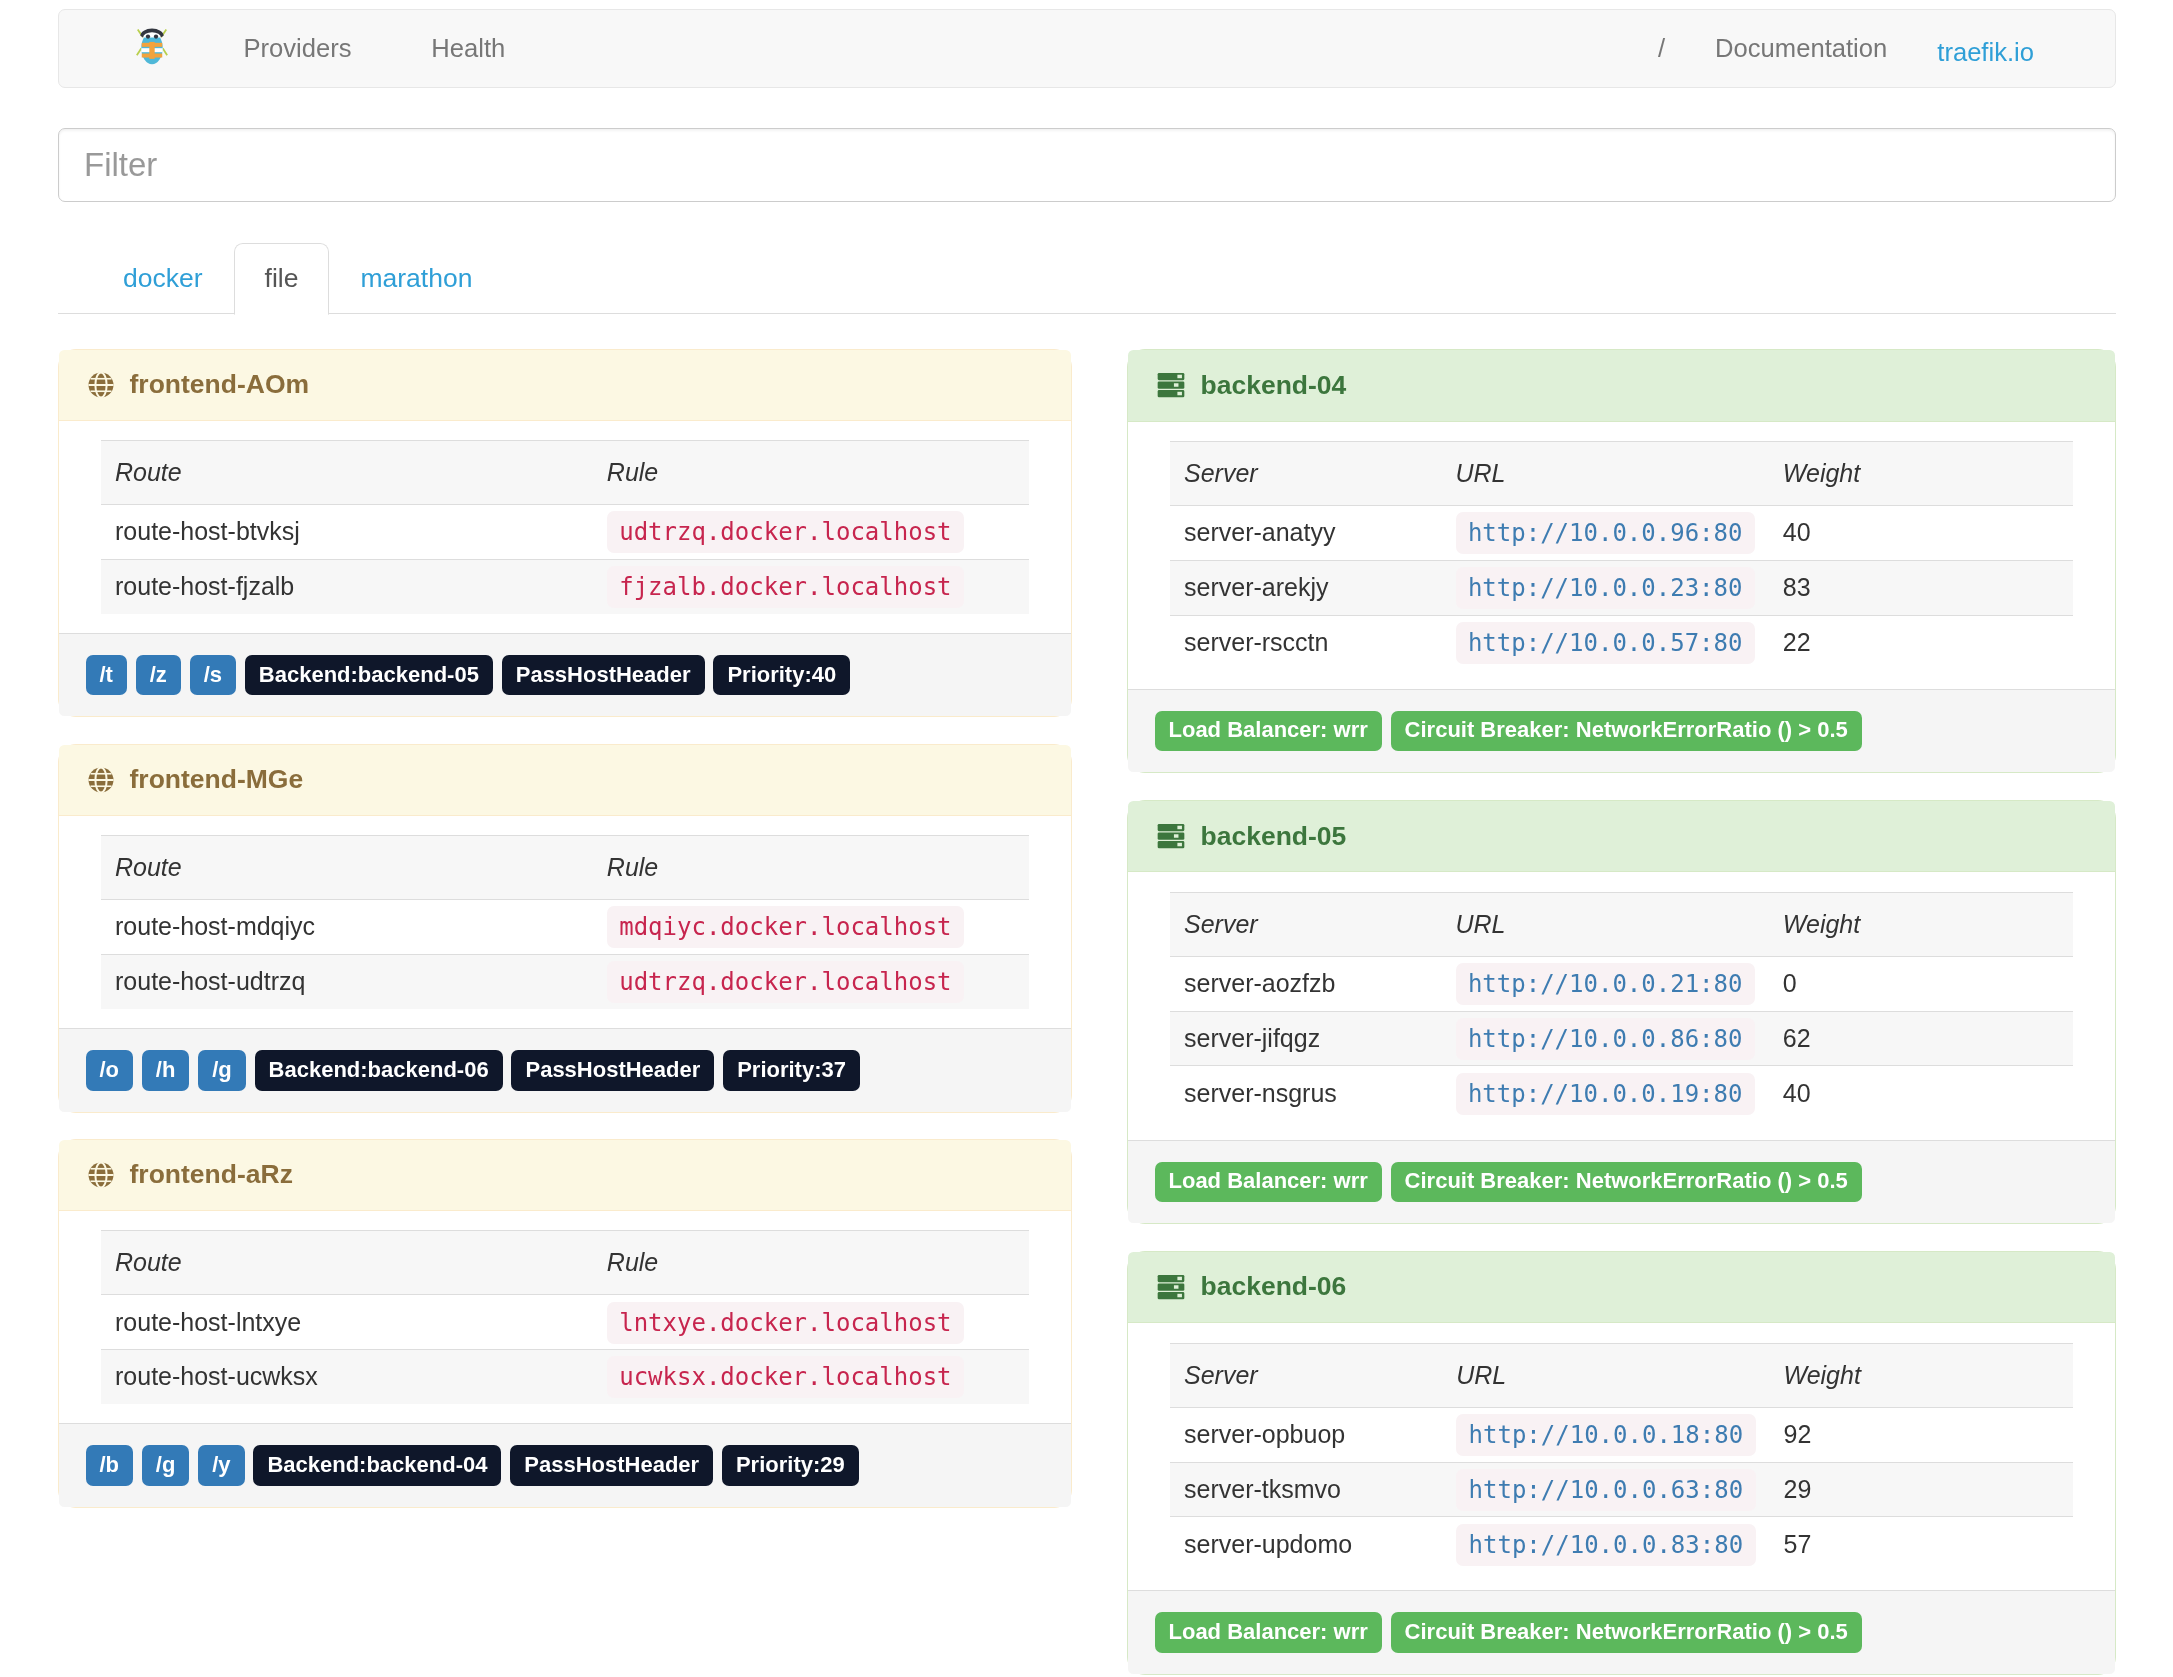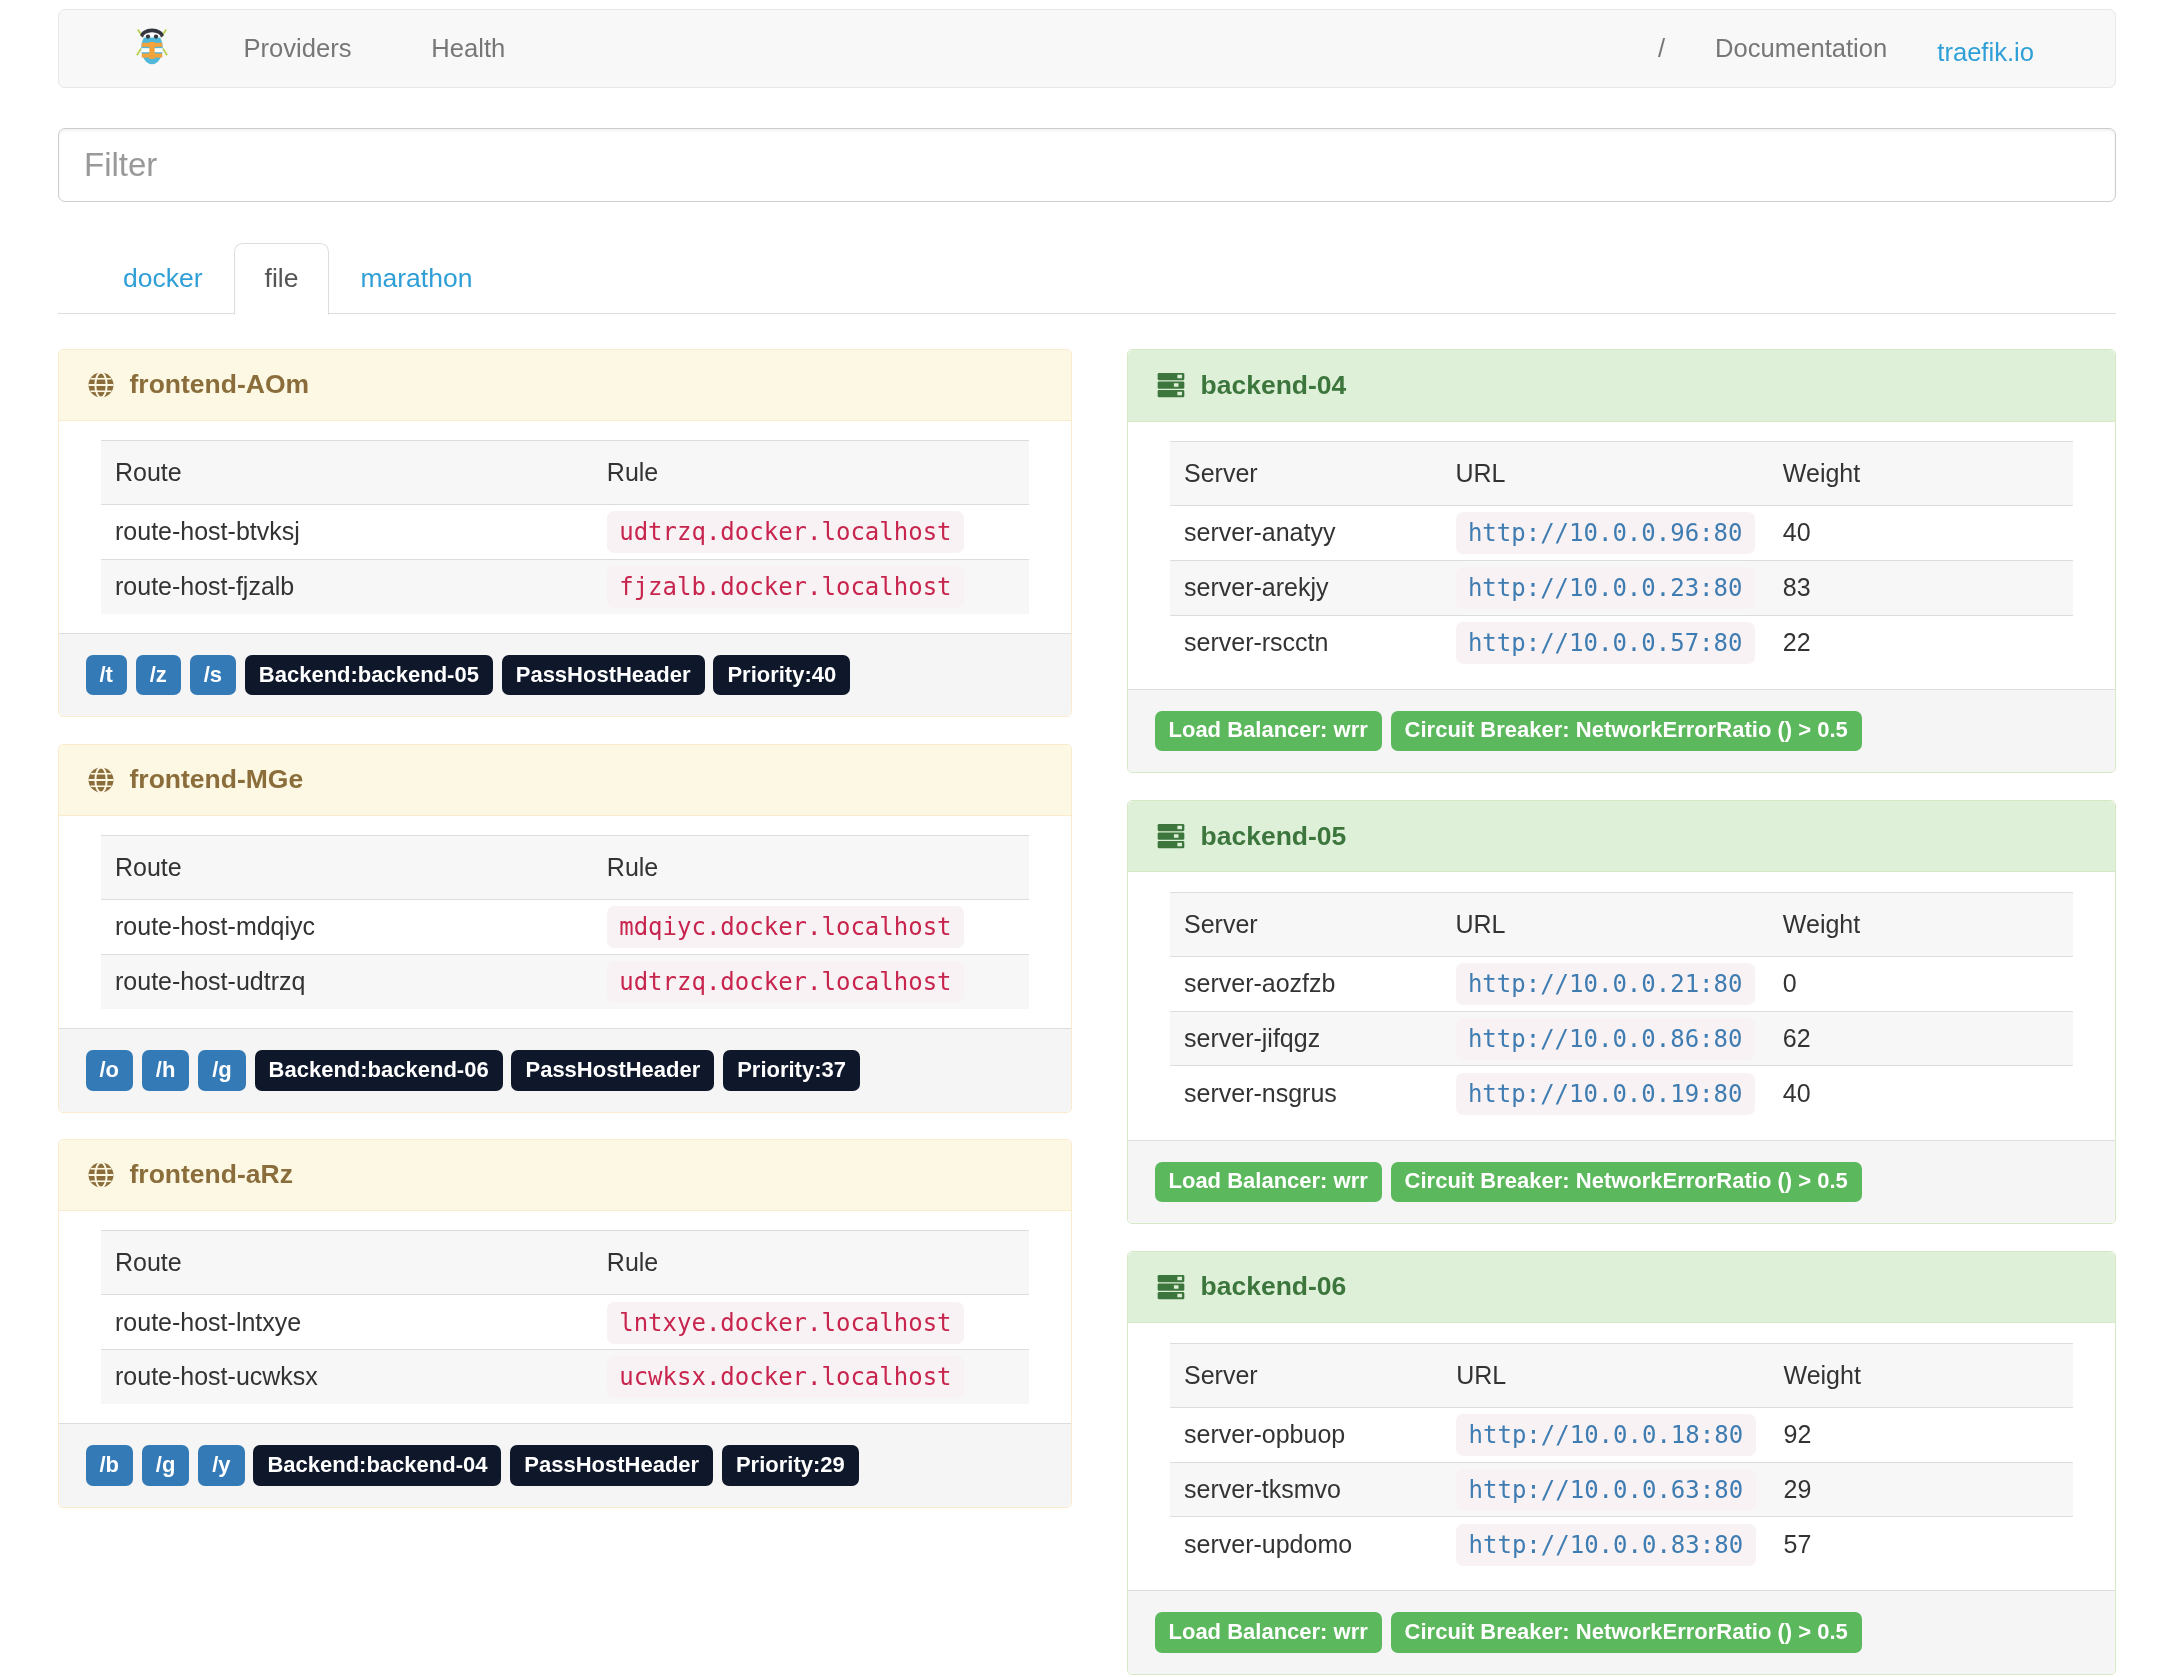--- a/index.html
+++ b/index.html
@@ -44,36 +44,36 @@
     border-radius: 8.8px 8.8px 0 0;
   }
   .tab.active { background: #fff; color: #555; border-color: #ddd #ddd #fff #ddd; cursor: default; }
 
   
   .content-row { display: flex; margin-top: 35px; align-items: flex-start; }
   .col-left  { width: 1014px; margin-right: 55px; flex: none; }
   .col-right { width: 989px; flex: none; }
 
   
-  .panel { border-radius: 5px; margin-bottom: 26.5px; border: 1.8px solid; background: #fff; }
+  .panel { border-radius: 18px; margin-bottom: 26.5px; border: 1.8px solid; background: #fff; }
   .panel-warning { border-color: #faebcc; }
   .panel-success { border-color: #d6e9c6; }
   .panel-heading {
     padding: 19.4px 26.5px; display: flex; align-items: center; gap: 14px;
     font-weight: bold; font-size: 26.5px;
     border-radius: 5.3px 5.3px 0 0; border-bottom: 1.8px solid;
   }
   .panel-warning .panel-heading { background: #fcf8e3; color: #8a6d3b; border-color: #faebcc; }
   .panel-success .panel-heading { background: #dff0d8; color: #3c763d; border-color: #d6e9c6; }
   .panel-heading .hicon { display: inline-flex; }
   .panel-body { padding: 19.4px 42px; }
 
   table { width: 100%; border-collapse: collapse; font-size: 25px; }
   thead th {
-    font-weight: normal; text-align: left; color: #333;
+    font-style: italic; font-weight: normal; text-align: left; color: #333;
     background: #f7f7f7; border-top: 1.8px solid #ddd; padding: 17px 14px;
   }
   tbody td { padding: 12.4px 14px; border-top: 1.8px solid #ddd; vertical-align: middle; }
   tbody tr:nth-child(even) { background: #f7f7f7; }
   .col-route { width: 53%; } .col-rule { width: 47%; }
   .col-server { width: 32%; } .col-url { width: 32%; } .col-weight { width: 36%; }
 
   .code {
     font-family: "DejaVu Sans Mono", monospace; font-size: 24px;
     background: #f9f2f4; color: #c7254e;

